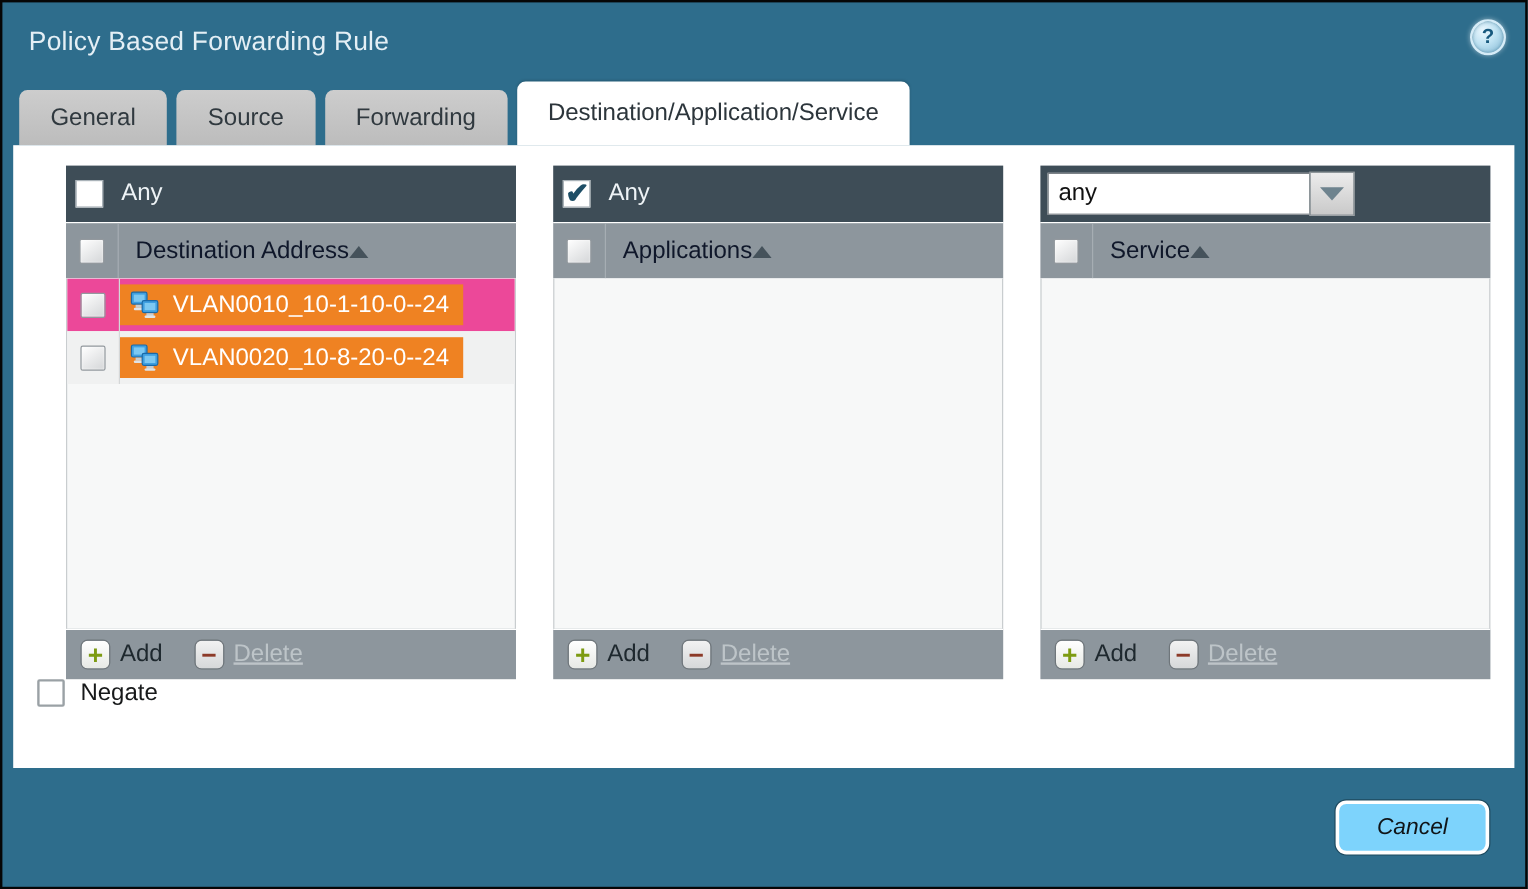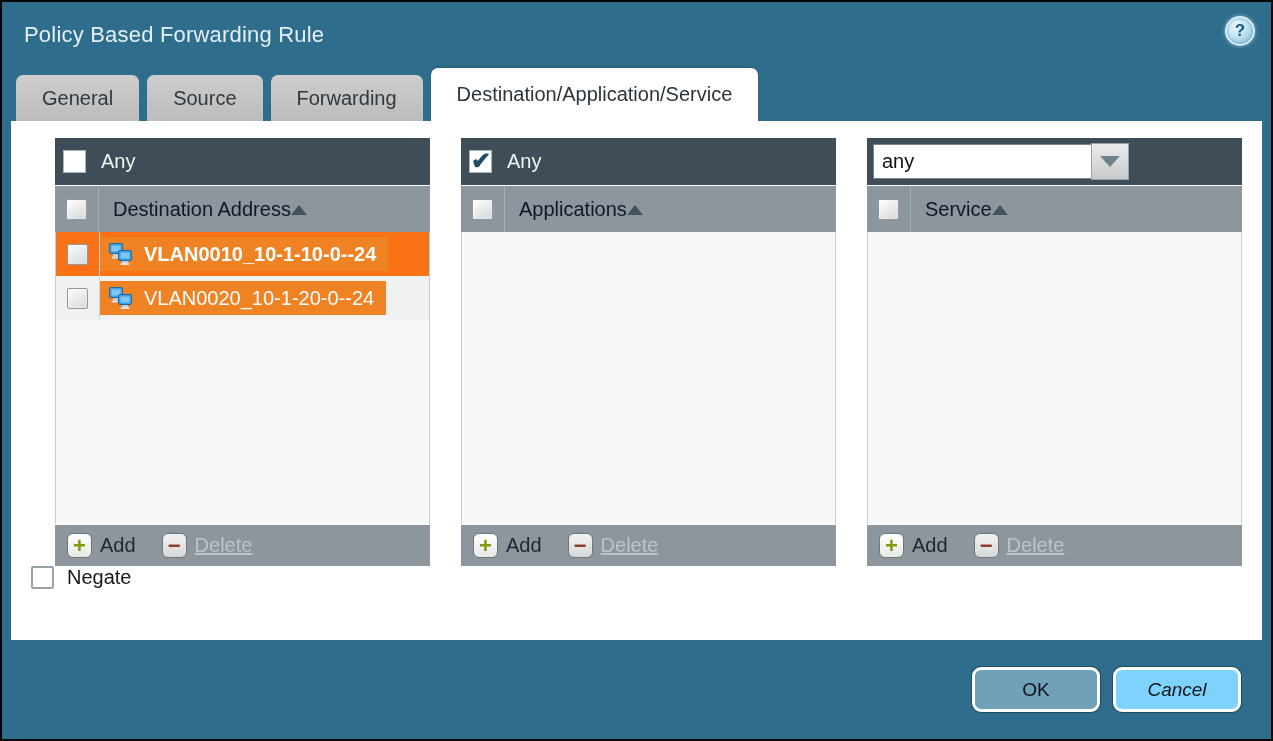--- a/index.html
+++ b/index.html
@@ -88,21 +88,21 @@
   .sort-arrow {
     width:0; height:0; margin-top:2px;
     border-left:8px solid transparent; border-right:8px solid transparent;
     border-bottom:10px solid #45525b;
   }
   .list {
     flex:1; background:#f7f8f8; overflow:hidden;
     border-left:1px solid #c9cdcf; border-right:1px solid #c9cdcf;
   }
   .row { display:flex; align-items:center; height:44px; }
-  .row.odd  { background:#f97316;font-weight:bold; }
+  .row.odd  { background:#ec4899; }
   .row.even { background:#f0f1f1; }
   .row-cb-cell {
     width:44px; align-self:stretch; flex:none;
     display:flex; align-items:center; justify-content:center;
     border-right:1px solid #d4d7d8;
   }
   .chip {
     display:inline-flex; align-items:center; gap:9px;
     height:34px; padding:0 12px 0 8px;
     background:#ef8222; color:#ffffff; font-size:20px;
@@ -230,21 +230,21 @@
               <svg class="net-icon" viewBox="0 0 27 24">
                 <rect x="1.5" y="1.5" width="13" height="10" rx="1.5" fill="#3f9fe0" stroke="#1a6aa8"></rect>
                 <rect x="3.5" y="3.5" width="9" height="6" fill="#7cc8f2"></rect>
                 <rect x="5" y="12" width="6" height="2.5" fill="#c9ced2"></rect>
                 <rect x="3.5" y="14.5" width="9" height="2" rx="1" fill="#dfe3e6"></rect>
                 <rect x="10.5" y="8.5" width="13" height="10" rx="1.5" fill="#3f9fe0" stroke="#1a6aa8"></rect>
                 <rect x="12.5" y="10.5" width="9" height="6" fill="#7cc8f2"></rect>
                 <rect x="14" y="19" width="6" height="2.5" fill="#c9ced2"></rect>
                 <rect x="12.5" y="21" width="9" height="2" rx="1" fill="#dfe3e6"></rect>
               </svg>
-              <span>VLAN0020_10-1-20-0--24</span>
+              <span>VLAN0020_10-8-20-0--24</span>
             </div>
           </div>
         </div>
         <div class="col-footer">
           <div class="footer-btn">
             <span class="icon-sq add-icon">+</span>
             <span class="add-label">Add</span>
           </div>
           <div class="footer-btn">
             <span class="icon-sq del-icon">−</span>
@@ -313,17 +313,16 @@
 
     </div>
 
     <div class="negate-row">
       <div class="negate-cb"></div>
       <div class="negate-label">Negate</div>
     </div>
   </div>
 
   <div class="dialog-footer">
-    <div class="btn btn-ok">OK</div>
     <div class="btn btn-cancel">Cancel</div>
   </div>
 
 </div>
 
 </body></html>

